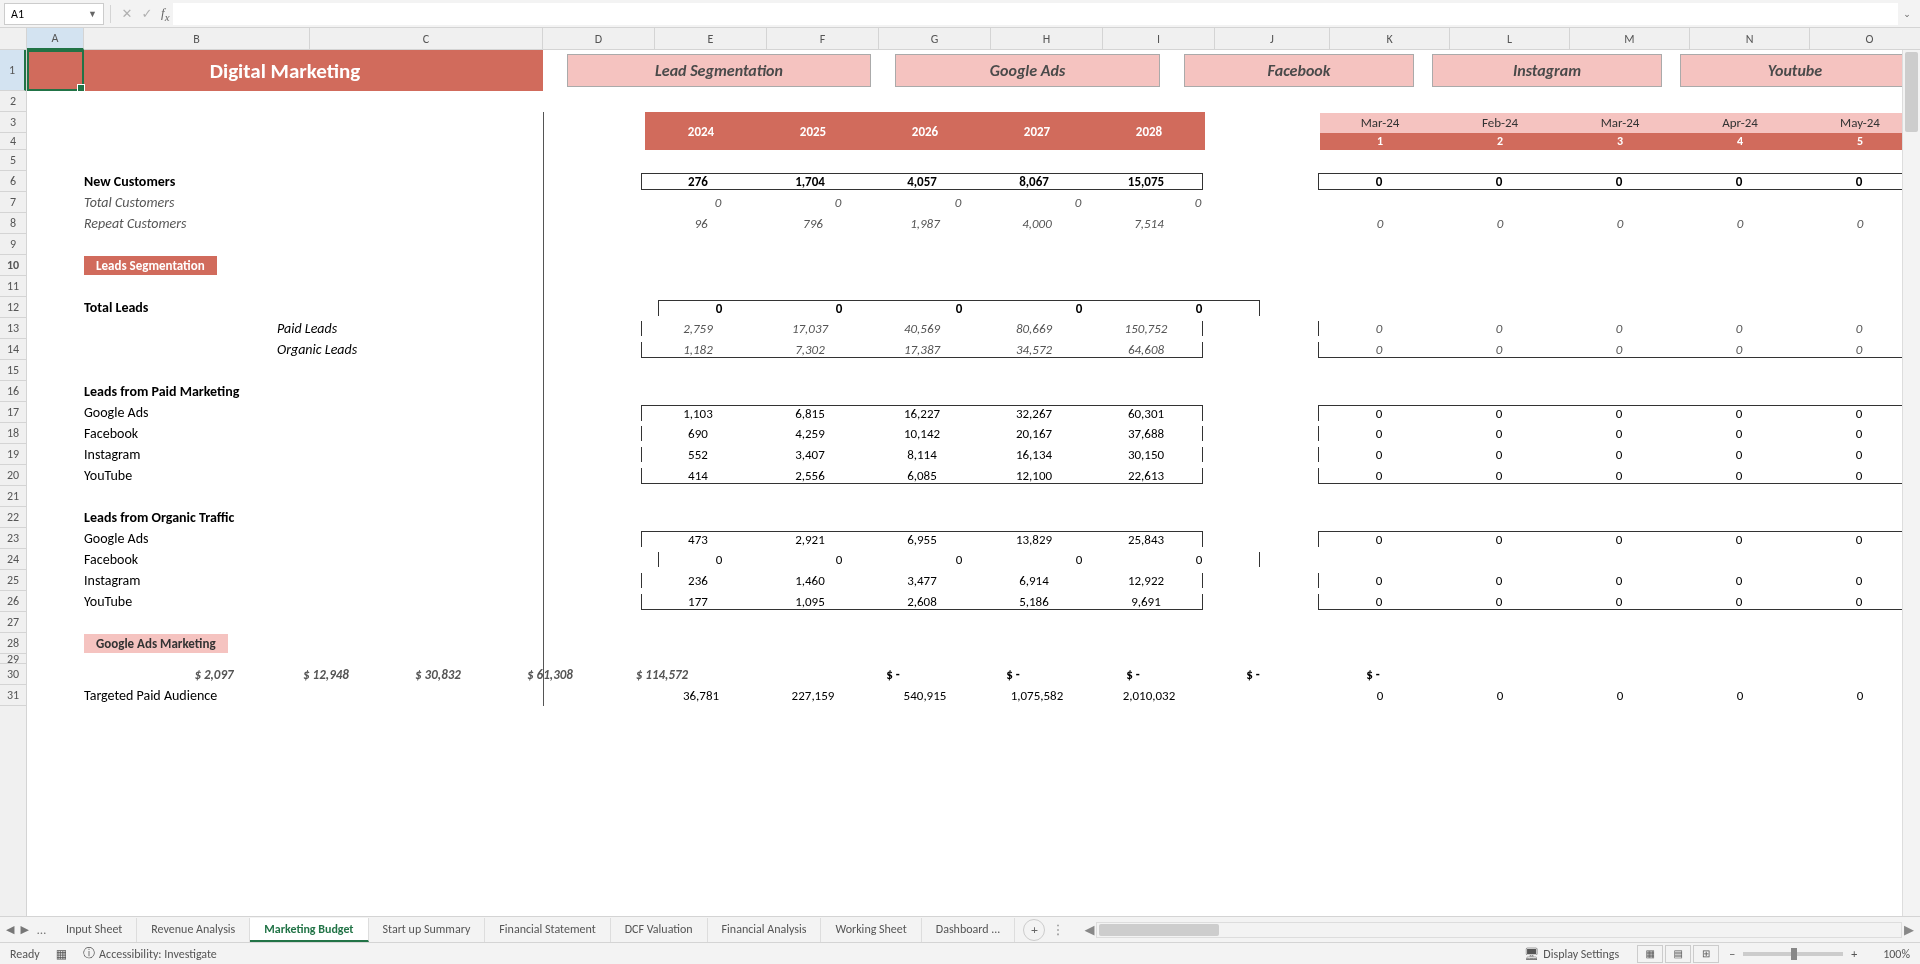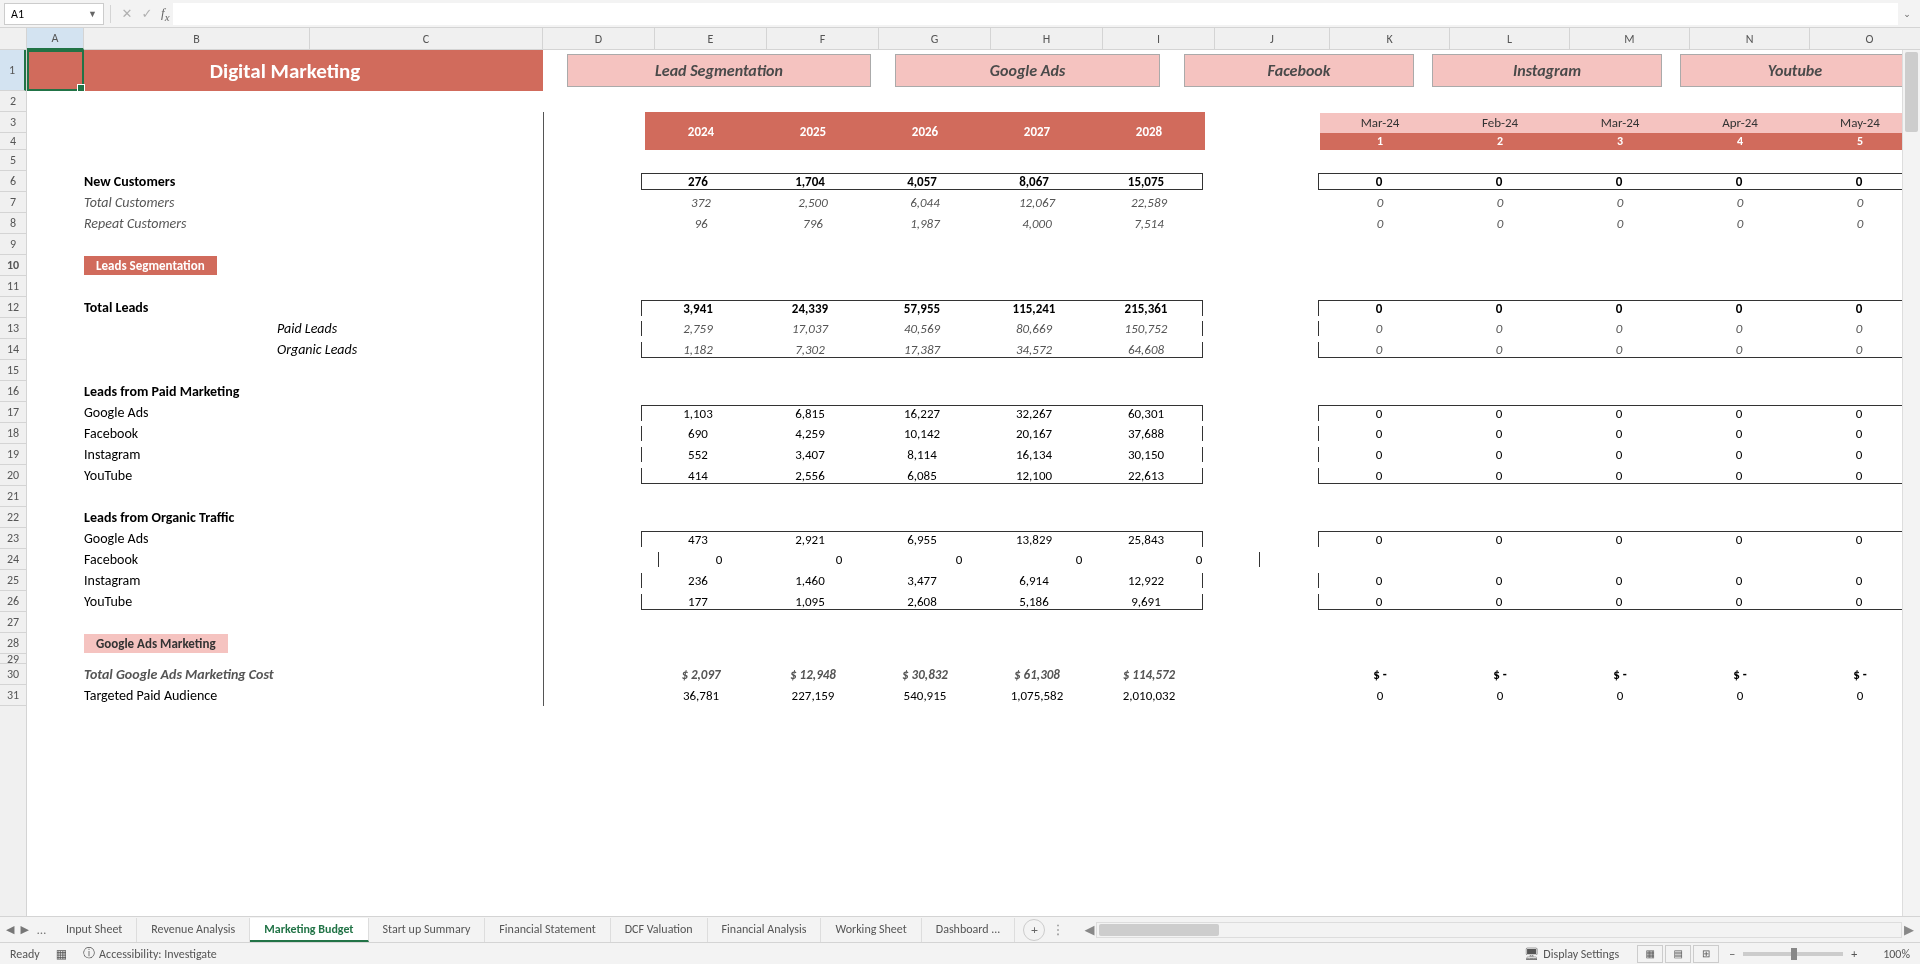--- a/index.html
+++ b/index.html
@@ -229,27 +229,20 @@
           <div class="data-cell2 bold" style="width: 120px;">0</div>
           <div class="data-cell2 bold" style="width: 120px;">0</div>
           <div class="data-cell2 bold" style="width: 120px;">0</div>
         </div>
       </div>
       <div class="row">
         <div class="left-area">
           <div class="label italic">Total Customers</div>
         </div>
         <div class="divider-line"></div>
-        <div class="data-block">
-          <div class="data-cell italic" style="width: 112px;">372</div>
-          <div class="data-cell italic" style="width: 112px;">2,500</div>
-          <div class="data-cell italic" style="width: 112px;">6,044</div>
-          <div class="data-cell italic" style="width: 112px;">12,067</div>
-          <div class="data-cell italic" style="width: 112px;">22,589</div>
-        </div>
         <div class="data-block2">
           <div class="data-cell2 italic" style="width: 120px;">0</div>
           <div class="data-cell2 italic" style="width: 120px;">0</div>
           <div class="data-cell2 italic" style="width: 120px;">0</div>
           <div class="data-cell2 italic" style="width: 120px;">0</div>
           <div class="data-cell2 italic" style="width: 120px;">0</div>
         </div>
       </div>
       <div class="row">
         <div class="left-area">
@@ -284,27 +277,20 @@
       </div>
       <div class="row">
         <div class="left-area"></div>
         <div class="divider-line"></div>
       </div>
       <div class="row">
         <div class="left-area">
           <div class="label bold">Total Leads</div>
         </div>
         <div class="divider-line"></div>
-        <div class="data-block box-top">
-          <div class="data-cell bold" style="width: 112px;">3,941</div>
-          <div class="data-cell bold" style="width: 112px;">24,339</div>
-          <div class="data-cell bold" style="width: 112px;">57,955</div>
-          <div class="data-cell bold" style="width: 112px;">115,241</div>
-          <div class="data-cell bold" style="width: 112px;">215,361</div>
-        </div>
         <div class="data-block2 box-top">
           <div class="data-cell2 bold" style="width: 120px;">0</div>
           <div class="data-cell2 bold" style="width: 120px;">0</div>
           <div class="data-cell2 bold" style="width: 120px;">0</div>
           <div class="data-cell2 bold" style="width: 120px;">0</div>
           <div class="data-cell2 bold" style="width: 120px;">0</div>
         </div>
       </div>
       <div class="row">
         <div class="left-area">
@@ -530,23 +516,20 @@
           <div class="section-tag pink">Google Ads Marketing</div>
         </div>
         <div class="divider-line"></div>
         <div style="width: 691px;"></div>
       </div>
       <div class="row r29">
         <div class="left-area"></div>
         <div class="divider-line"></div>
       </div>
       <div class="row">
-        <div class="left-area">
-          <div class="label bold italic">Total Google Ads Marketing Cost</div>
-        </div>
         <div class="divider-line"></div>
         <div class="data-block">
           <div class="data-cell bold italic" style="width: 112px;">$ 2,097</div>
           <div class="data-cell bold italic" style="width: 112px;">$ 12,948</div>
           <div class="data-cell bold italic" style="width: 112px;">$ 30,832</div>
           <div class="data-cell bold italic" style="width: 112px;">$ 61,308</div>
           <div class="data-cell bold italic" style="width: 112px;">$ 114,572</div>
         </div>
         <div class="data-block2">
           <div class="data-cell2 bold" style="width: 120px;">$           -</div>

